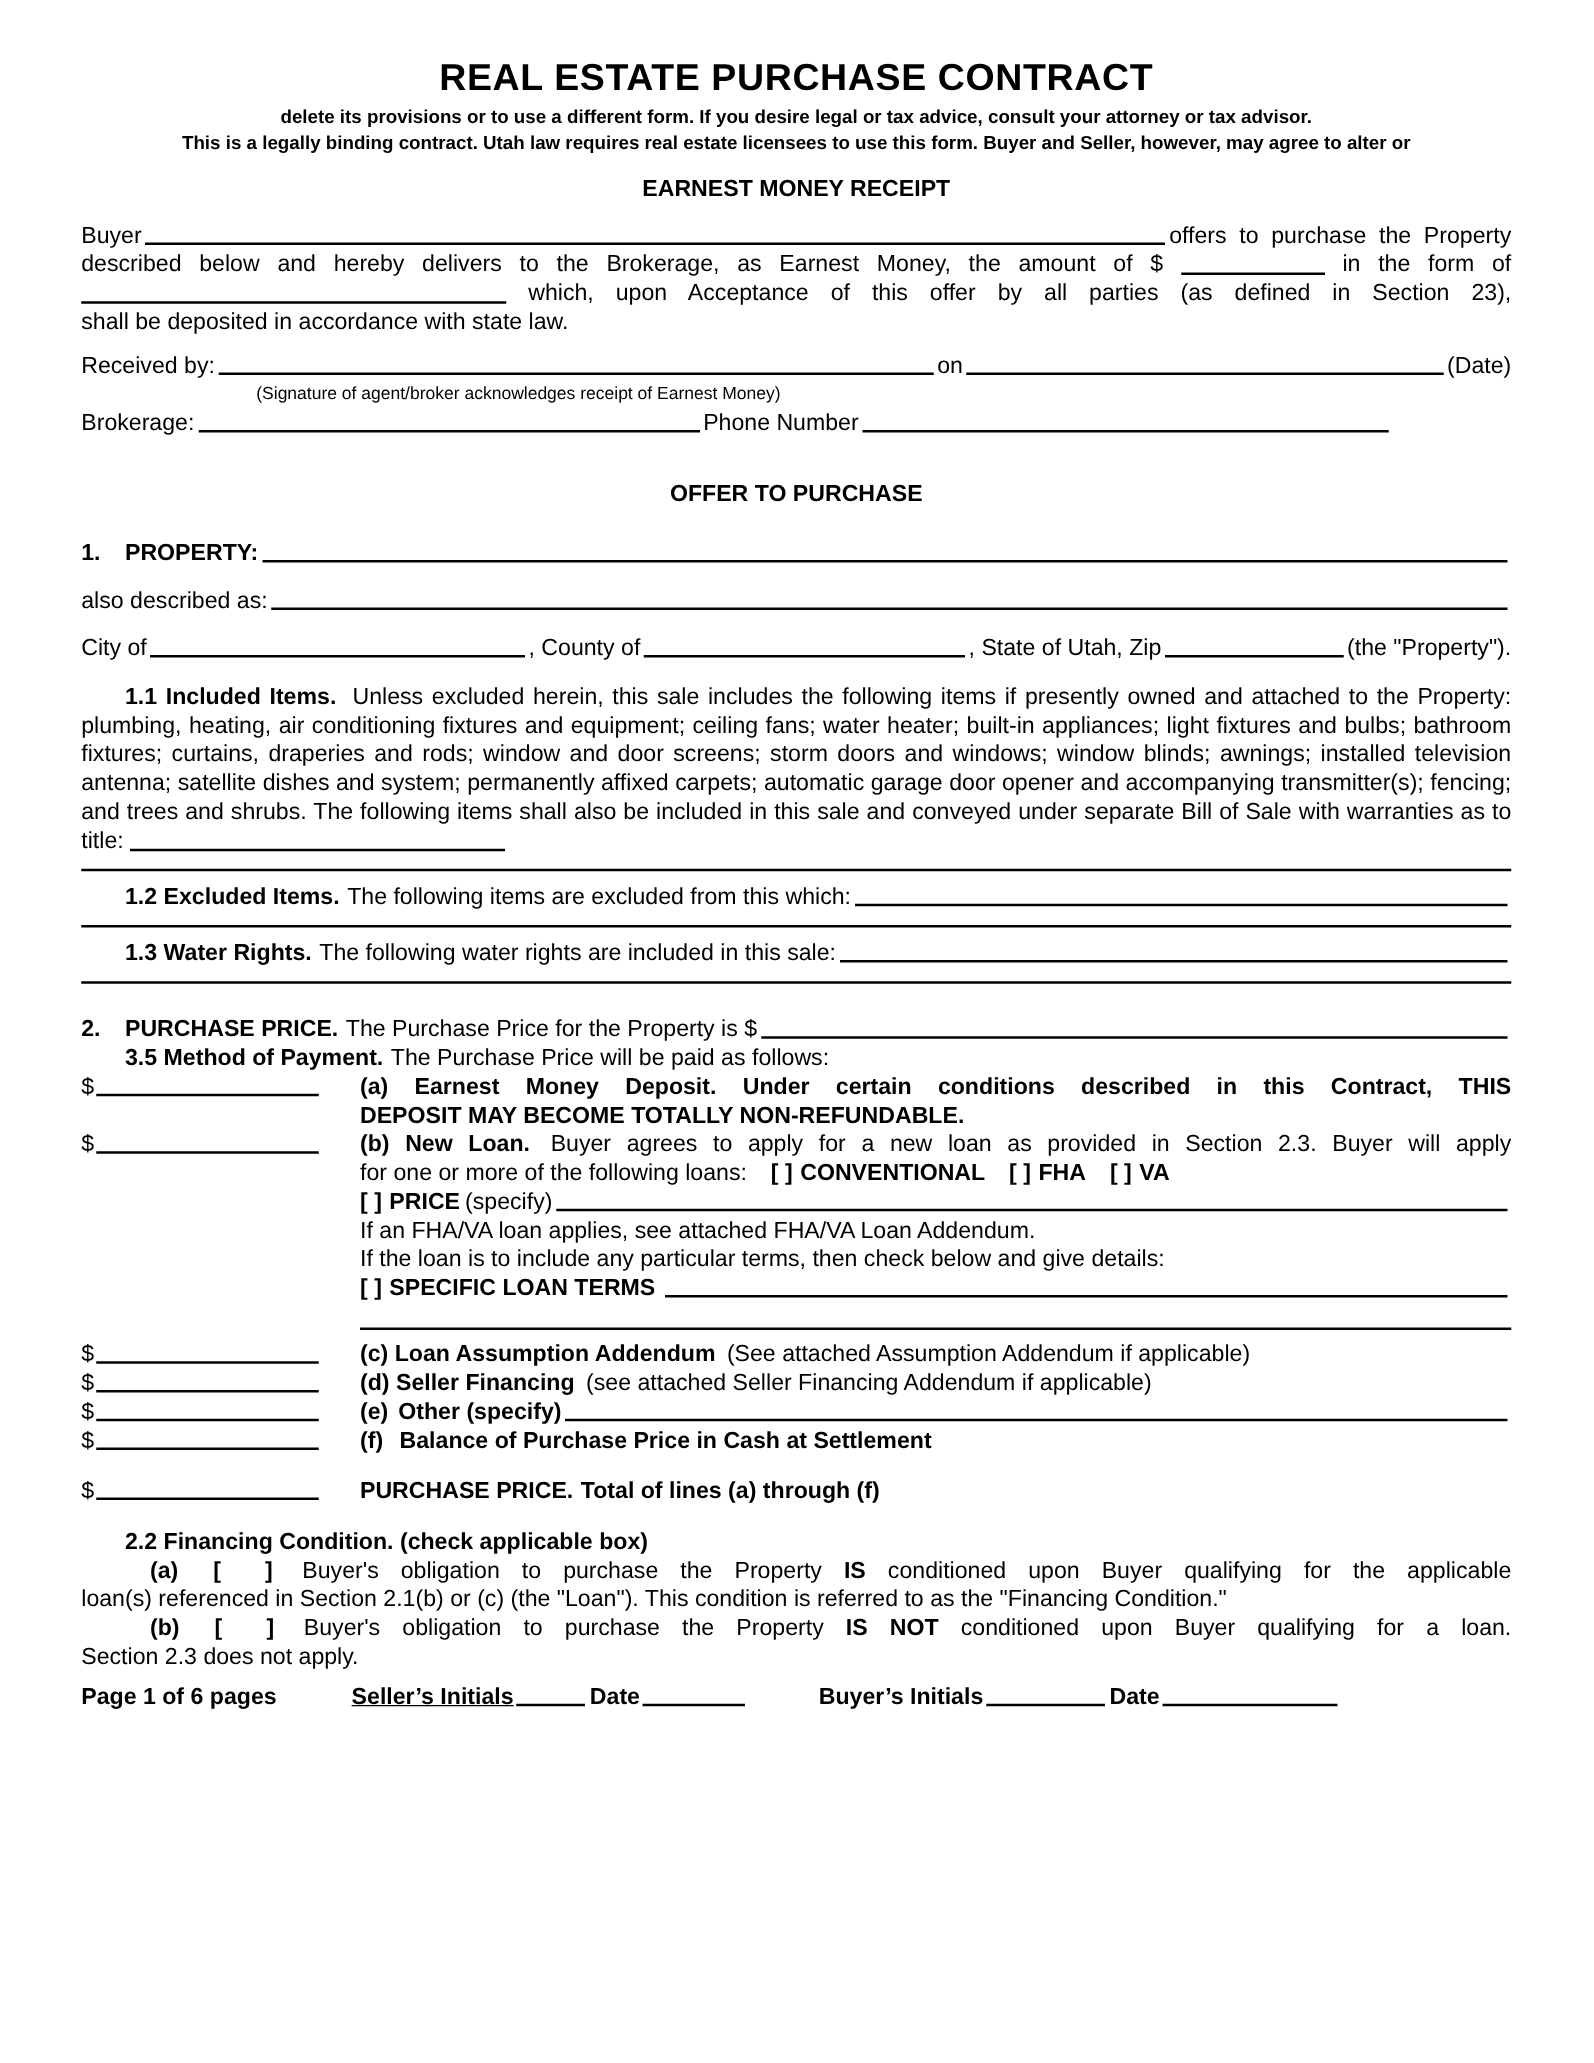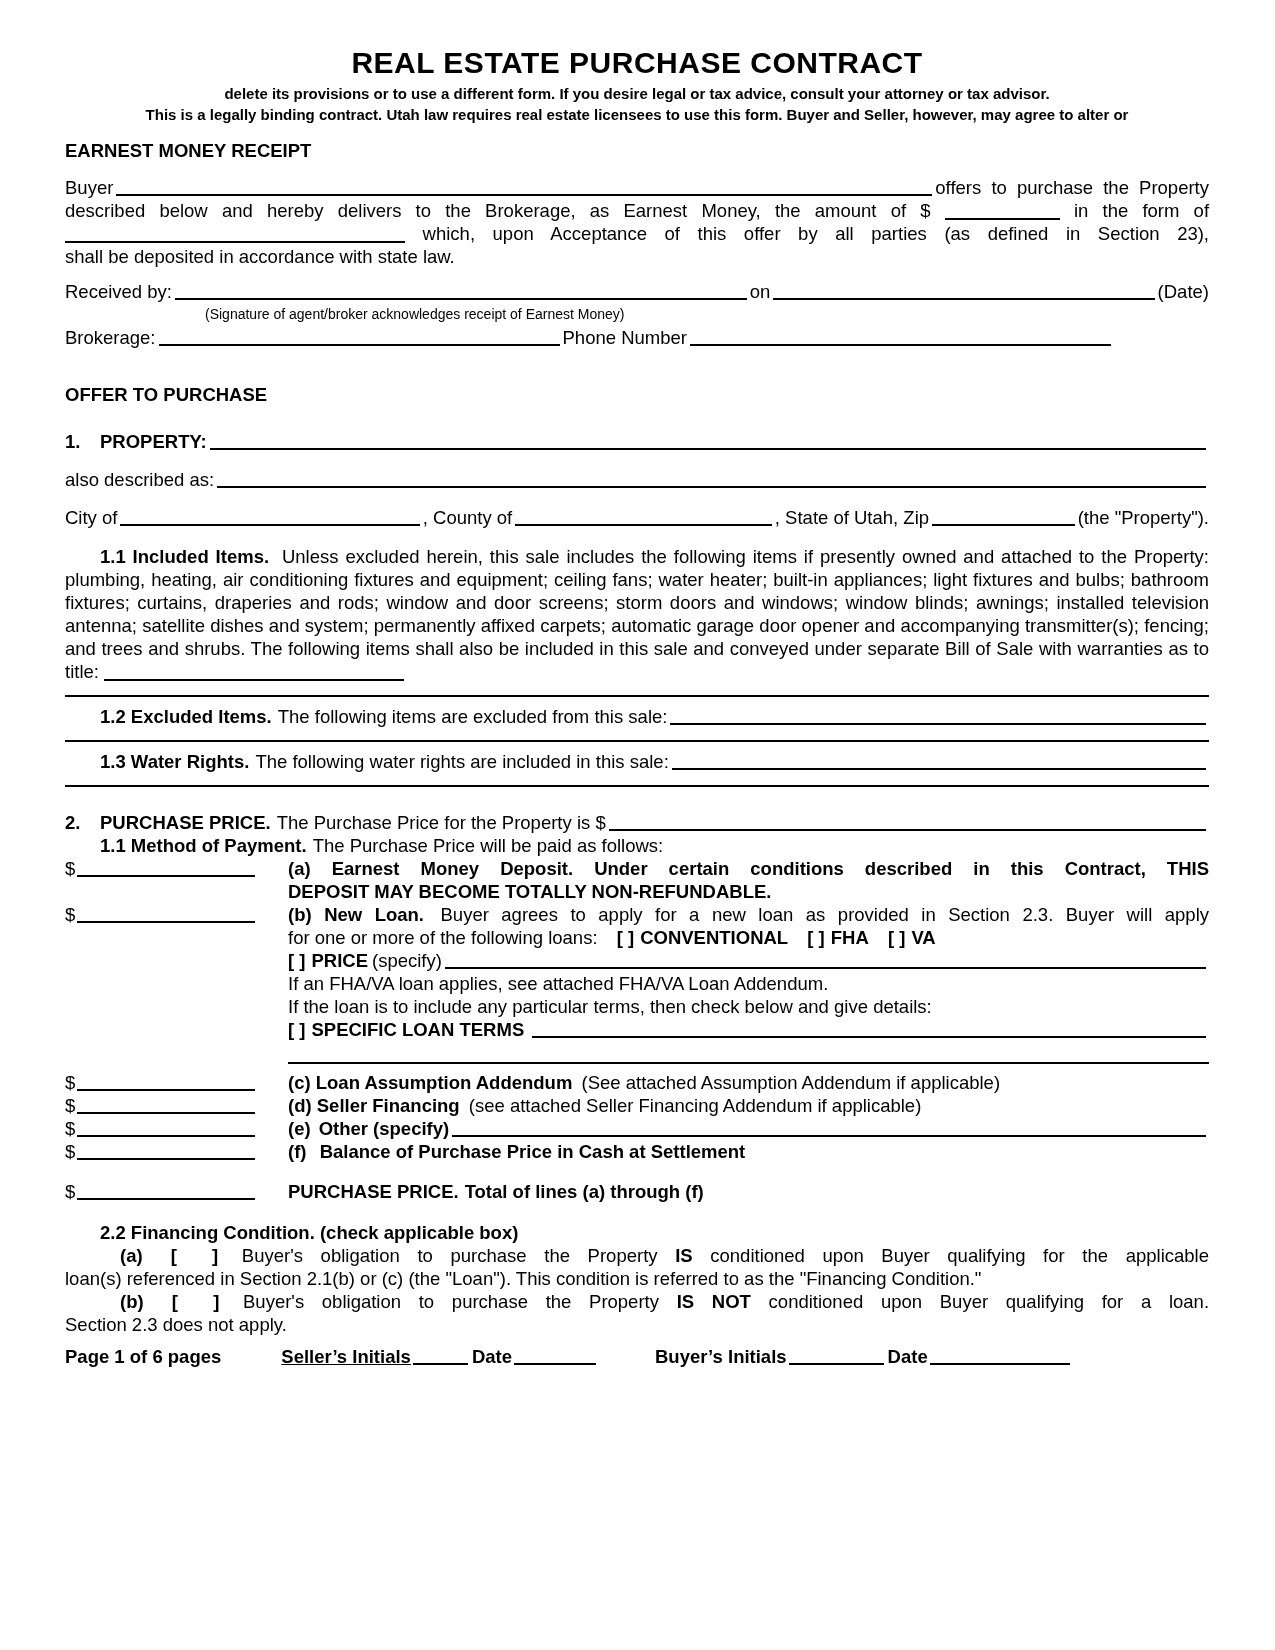--- a/index.html
+++ b/index.html
@@ -4,21 +4,21 @@
 <style>
   html,body { margin:0; padding:0; background:#ffffff; }
   .page {
     position:relative; width:1275px; height:1650px; margin:0 auto;
     background:#fff; box-sizing:border-box; padding:46px 66px 0 65px;
     font-family:"Liberation Sans","DejaVu Sans",sans-serif;
     font-size:18.5px; line-height:23px; color:#000;
   }
   h1 { font-size:30px; line-height:34px; text-align:center; margin:0 0 3px 0; letter-spacing:0.5px; }
   .disc { font-weight:bold; font-size:15px; line-height:21px; text-align:center; }
-  h2 { font-size:18.5px; line-height:23px; margin:14px 0 0 0; }
+  h2 { font-size:18.5px; line-height:23px; text-align:center; margin:14px 0 0 0; }
   h2.offer { margin:34px 0 24px 0; }
 
   .fl { display:flex; align-items:flex-end; }
   .fill { flex:1; border-bottom:2px solid #000; margin:0 3px 3px 3px; height:0; }
   .blank { display:inline-block; border-bottom:2px solid #000; height:1em; margin-bottom:-3px; }
   .jlast { text-align:justify; text-align-last:justify; }
   .j { text-align:justify; }
   .ind35 { text-indent:35px; }
   .ind55 { text-indent:55px; }
   .ml35 { margin-left:35px; }
@@ -114,40 +114,40 @@
 
   <p class="j ind35">
     <b class="mr6">1.1 Included Items.</b>
     <span>Unless excluded herein, this sale includes the following items if presently owned and attached to the Property: plumbing, heating, air conditioning fixtures and equipment; ceiling fans; water heater; built-in appliances; light fixtures and bulbs; bathroom fixtures; curtains, draperies and rods; window and door screens; storm doors and windows; window blinds; awnings; installed television antenna; satellite dishes and system; permanently affixed carpets; automatic garage door opener and accompanying transmitter(s); fencing; and trees and shrubs.  The following items shall also be included in this sale and conveyed under separate Bill of Sale with warranties as to title:</span>
     <span class="blank" style="width:300px"></span>
   </p>
   <div class="hr"></div>
 
   <div class="fl">
     <b class="mr6 ml35">1.2 Excluded Items.</b>
-    <span>The following items are excluded from this sale:</span>
+    <span>The following items are excluded from this which:</span>
     <span class="fill"></span>
   </div>
   <div class="hr"></div>
 
   <div class="fl">
     <b class="mr6 ml35">1.3 Water Rights.</b>
     <span>The following water rights are included in this sale:</span>
     <span class="fill"></span>
   </div>
   <div class="hr"></div>
 
   <div class="fl" style="margin-top:24px">
     <b class="num">2.</b>
     <b class="mr6">PURCHASE PRICE.</b>
     <span>The Purchase Price for the Property is $</span>
     <span class="fill"></span>
   </div>
   <div class="ml35">
-    <b class="mr6">1.1 Method of Payment.</b><span>The Purchase Price will be paid as follows:</span>
+    <b class="mr6">3.5 Method of Payment.</b><span>The Purchase Price will be paid as follows:</span>
   </div>
 
   <div class="mrow">
     <span class="dcol">
         <span>$</span>
         <span class="dblank"></span>
       </span>
     <div class="mtext">
       <div class="jlast"><b>(a)</b> <b>Earnest Money Deposit.  Under certain conditions described in this Contract, THIS</b></div>
       <div><b>DEPOSIT MAY BECOME TOTALLY NON-REFUNDABLE.</b></div>

